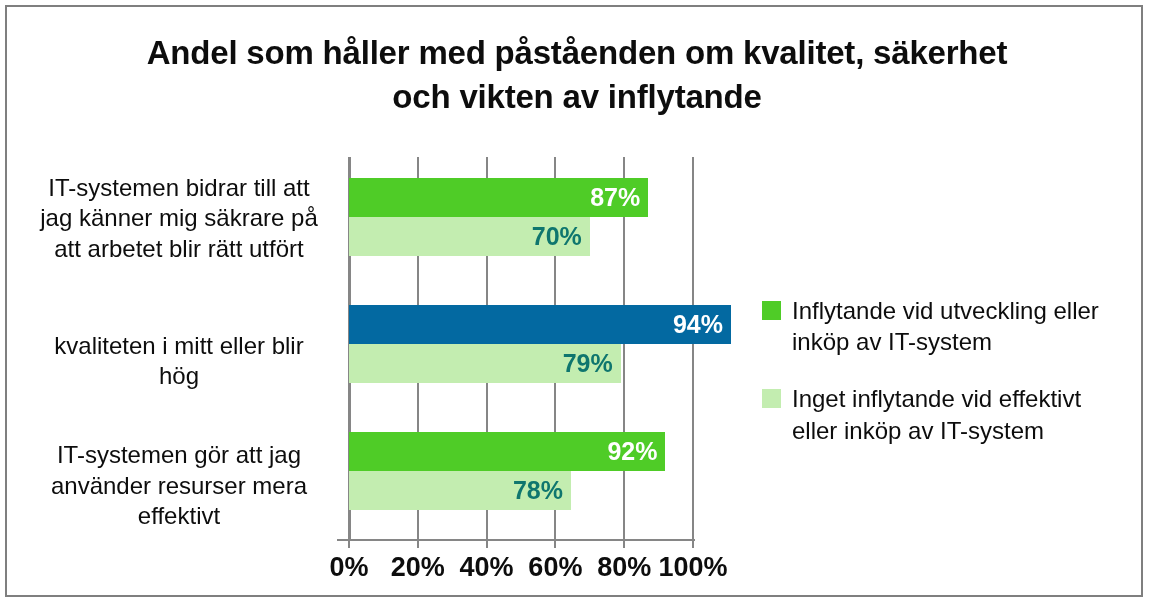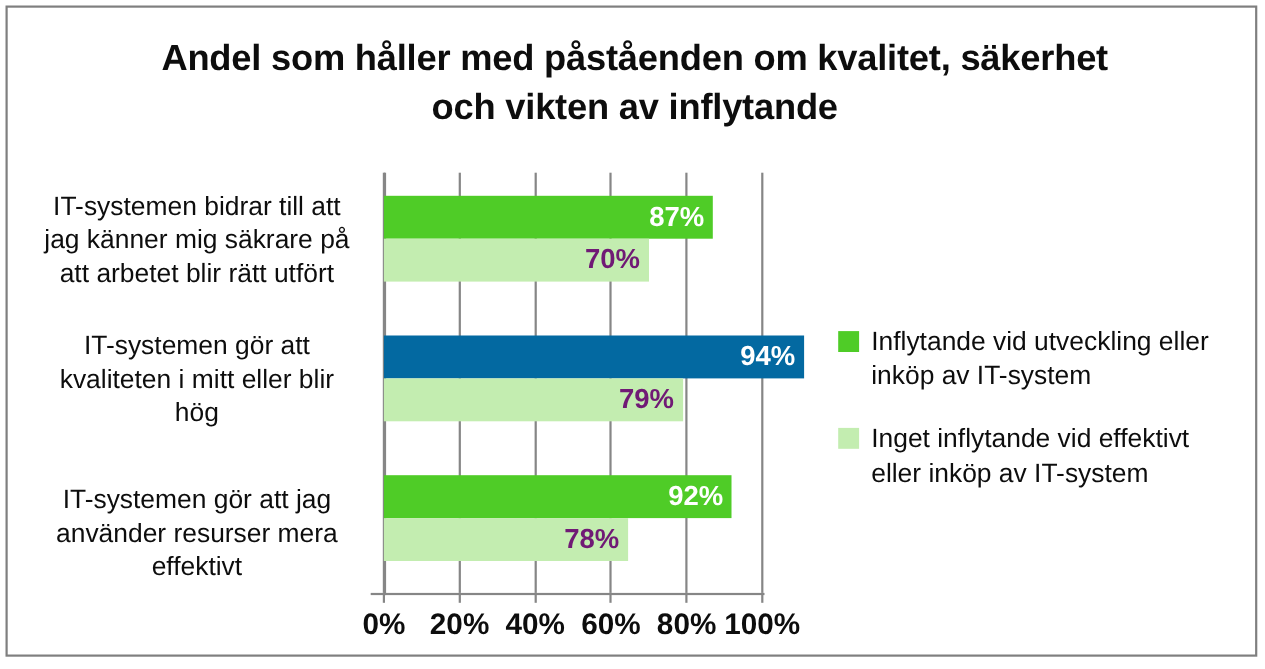--- a/index.html
+++ b/index.html
@@ -101,21 +101,21 @@
     box-sizing: border-box;
     padding-right: 8px;
   }
   .bar .bar-value {
     font-size: 25px;
     font-weight: bold;
     line-height: 1;
     white-space: nowrap;
   }
   .bar.series-0 .bar-value { color: #ffffff; }
-  .bar.series-1 .bar-value { color: #701a75; }
+  .bar.series-1 .bar-value { color: #0f766e; }
 
   
   .cat-label {
     position: absolute;
     right: 0;
     width: 316px;
     text-align: center;
     font-size: 24px;
     line-height: 1.28;
     color: #0d0d0d;
@@ -183,21 +183,21 @@
     <span class="ttl-line">och vikten av inflytande</span>
   </div>
 
   <div id="cat-labels">
     <div class="cat-label" id="cat-0" style="top: 15.6667px;">
       <span class="cl-line">IT-systemen bidrar till att</span><br>
       <span class="cl-line">jag känner mig säkrare på</span><br>
       <span class="cl-line">att arbetet blir rätt utfört</span>
     </div>
     <div class="cat-label" id="cat-1" style="top: 143px;">
-      <span class="cl-line">IT-systemen gör att</span><br>
+      <br>
       <span class="cl-line">kvaliteten i mitt eller blir</span><br>
       <span class="cl-line">hög</span>
     </div>
     <div class="cat-label" id="cat-2" style="top: 283px;">
       <span class="cl-line">IT-systemen gör att jag</span><br>
       <span class="cl-line">använder resurser mera</span><br>
       <span class="cl-line">effektivt</span>
     </div>
   </div>
 

